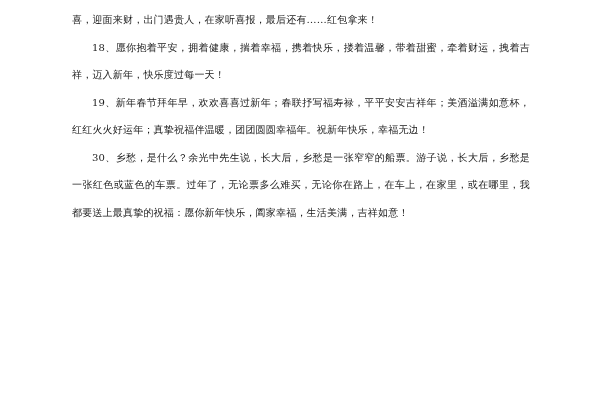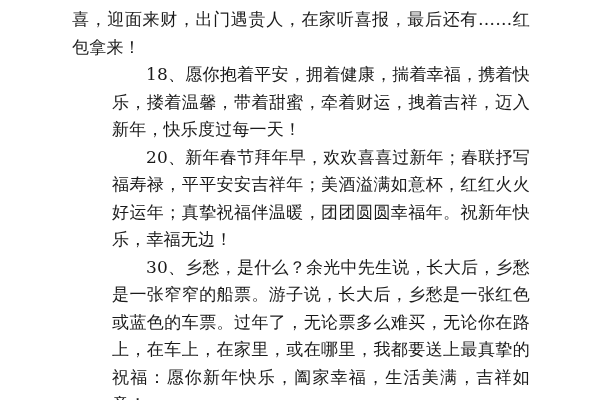--- a/index.html
+++ b/index.html
@@ -16,36 +16,35 @@
   #page {
     width: 600px;
     height: 400px;
     box-sizing: border-box;
     padding: 6px 70px 0 72px;
     background: #ffffff;
   }
   .para {
     margin: 0;
     color: #1a1a1a;
-    font-size: 17px;
+    font-size: 10px;
     line-height: 27.5px;
     text-align: justify;
     text-justify: inter-ideograph;
     letter-spacing: 0.2px;
     word-break: break-all;
   }
   .indent {
     text-indent: 2em;
   }
   .para + .para {
     margin-top: 0px;
-    margin-left: 40px;
   }
 </style>
 </head>
 <body>
 
 <div id="page">
   <p class="para">喜，迎面来财，出门遇贵人，在家听喜报，最后还有……红包拿来！</p>
   <p class="para indent">18、愿你抱着平安，拥着健康，揣着幸福，携着快乐，搂着温馨，带着甜蜜，牵着财运，拽着吉祥，迈入新年，快乐度过每一天！</p>
-  <p class="para indent">20、新年春节拜年早，欢欢喜喜过新年；春联抒写福寿禄，平平安安吉祥年；美酒溢满如意杯，红红火火好运年；真挚祝福伴温暖，团团圆圆幸福年。祝新年快乐，幸福无边！</p>
+  <p class="para indent">19、新年春节拜年早，欢欢喜喜过新年；春联抒写福寿禄，平平安安吉祥年；美酒溢满如意杯，红红火火好运年；真挚祝福伴温暖，团团圆圆幸福年。祝新年快乐，幸福无边！</p>
   <p class="para indent">30、乡愁，是什么？余光中先生说，长大后，乡愁是一张窄窄的船票。游子说，长大后，乡愁是一张红色或蓝色的车票。过年了，无论票多么难买，无论你在路上，在车上，在家里，或在哪里，我都要送上最真挚的祝福：愿你新年快乐，阖家幸福，生活美满，吉祥如意！</p>
 </div>
 
 </body></html>

